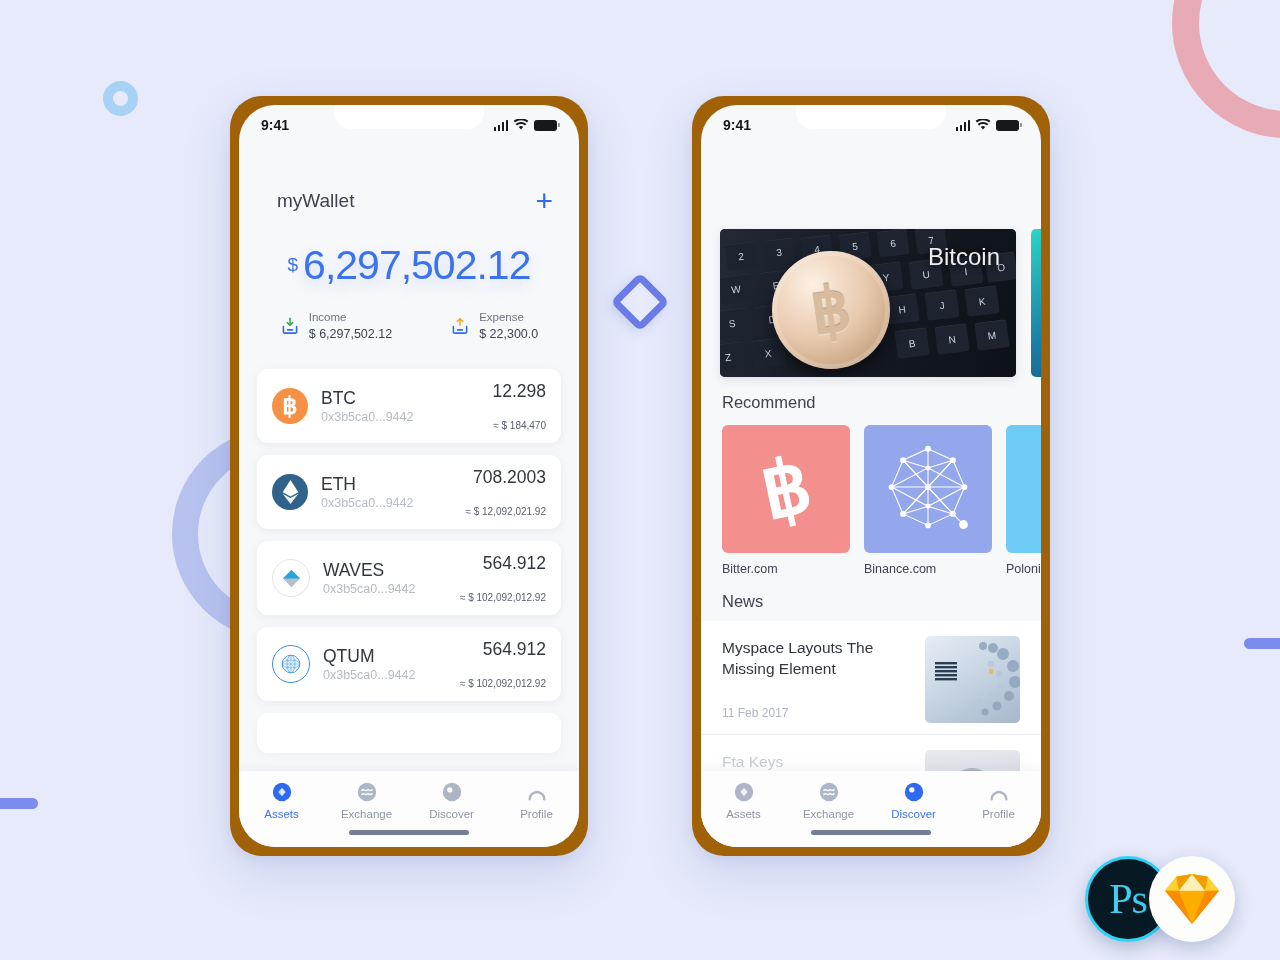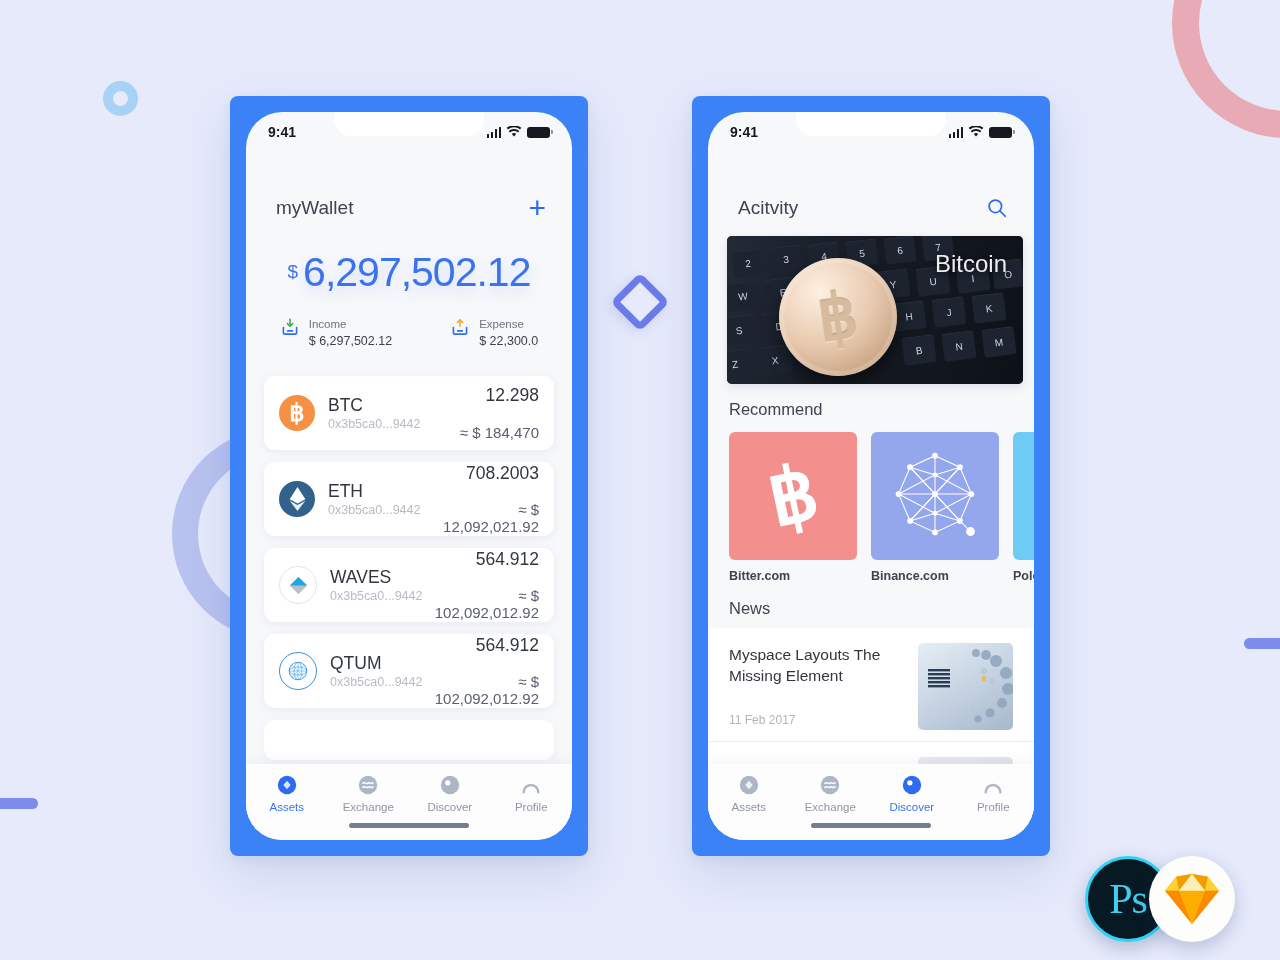--- a/index.html
+++ b/index.html
@@ -89,24 +89,24 @@
     background: #fdfdfb;
     display: flex; align-items: center; justify-content: center;
     box-shadow: 0 6px 18px rgba(20,40,90,.22);
   }
 
   
   .phone {
     position: absolute;
     width: 358px;
     height: 760px;
-    border-radius: 8px;
-    background: #3b82f6;
+    border-radius: 32px;
+    background: #a16207;
     box-shadow: 0 18px 48px rgba(90,110,180,.18), 0 4px 12px rgba(90,110,180,.10);
-    padding: 16px;
+    padding: 9px;
     box-sizing: border-box;
   }
   .phone-1 { left: 230px; top: 96px; }
   .phone-2 { left: 692px; top: 96px; }
 
   .screen {
     position: relative;
     width: 100%;
     height: 100%;
     border-radius: 36px;
@@ -154,21 +154,21 @@
     background: #16181d; position: relative;
   }
   .batt:after {
     content:""; position:absolute; right:-3px; top:3.5px;
     width:2px; height:4px; border-radius:0 1px 1px 0; background:#16181d; opacity:.45;
   }
 
   
   .app-header {
     position: absolute;
-    top: 78px; left: 4px; right: 0;
+    top: 78px; left: 12px; right: 0;
     height: 36px;
     display: flex; align-items: center; justify-content: space-between;
     padding: 0 26px;
     box-sizing: border-box;
   }
   .app-title { font-size: 19px; color: #3d4350; }
   .plus-btn {
     font-size: 30px; color: #2f6bf0; line-height: 1;
     font-weight: 300; cursor: pointer; user-select:none;
   }
@@ -185,21 +185,21 @@
   }
   .balance-amt {
     font-size: 41px; color: #3b73ef; letter-spacing: -1px; line-height: 1;
     text-shadow: 0 6px 14px rgba(59,115,239,.22);
   }
 
   .inc-exp {
     position: absolute; top: 205px; left: 0; right: 0;
     display: flex; justify-content: center; gap: 58px;
   }
-  .ie-item { display: flex; align-items: flex-start; gap: 9px; }
+  .ie-item { display: flex; align-items: center; gap: 9px; }
   .ie-text { line-height: 1.35; }
   .ie-label { font-size: 11.5px; color: #6c7280; }
   .ie-value { font-size: 12.5px; color: #3d4350; }
 
   
   .asset-list {
     position: absolute;
     top: 264px; left: 18px; right: 18px; bottom: 0;
   }
   .asset-card {
@@ -221,21 +221,21 @@
   }
   .coin-btc { background: #f59044; color: #fff; font-size: 24px; font-family:"Liberation Serif",serif; font-weight:bold; }
   .coin-eth { background: #30628c; }
   .coin-waves { background: #fff; border: 1px solid #e2e5ea; }
   .coin-qtum { background: #fff; border: 1px solid #3a8fd8; }
   .asset-mid { margin-left: 13px; flex: 1 1 auto; }
   .asset-sym { font-size: 17.5px; color: #32373f; line-height: 1.15; }
   .asset-addr { font-size: 12.5px; color: #b6bbc4; margin-top: 1px; }
   .asset-right { text-align: right; }
   .asset-qty { font-size: 17.5px; color: #32373f; line-height: 1.15; }
-  .asset-usd { font-size: 15px; color: #5a6070; margin-top: 18px; }
+  .asset-usd { font-size: 10px; color: #5a6070; margin-top: 18px; }
 
   
   .tabbar {
     position: absolute;
     left: 0; right: 0; bottom: 0;
     height: 76px;
     background: #fdfdfe;
     box-shadow: 0 -2px 12px rgba(120,135,175,.10);
     display: flex;
     align-items: flex-start;
@@ -315,21 +315,21 @@
     font-size: 16.5px; color: #3d4350;
   }
   .rec-rail {
     position: absolute; top: 320px; left: 0; right: 0; height: 160px;
   }
   .rec-card { position: absolute; top: 0; width: 128px; }
   .rec-thumb {
     width: 128px; height: 128px; border-radius: 6px;
     display:flex; align-items:center; justify-content:center;
   }
-  .rec-name { font-size: 12.5px; color: #3d4350; margin-top: 9px; font-weight: bold; }
+  .rec-name { font-size: 12.5px; color: #3d4350; margin-top: 9px; }
   .rec-1 { left: 21px; } .rec-1 .rec-thumb { background:#f3908e; }
   .rec-2 { left: 163px; } .rec-2 .rec-thumb { background:#94a7ec; }
   .rec-3 { left: 305px; } .rec-3 .rec-thumb { background:#6ecbf5; }
   .btc-glyph {
     font-family:"Liberation Serif",serif; font-weight:bold;
     font-size: 76px; color:#fff; transform: rotate(-12deg); line-height:1;
   }
 
   .news-list {
     position: absolute; top: 516px; left: 0; right: 0; bottom: 0;
@@ -551,27 +551,20 @@
           </div>
         <svg class="wifi" width="16" height="12" viewBox="0 0 16 12">
           <path d="M8 10.6 10.2 7.9a3.4 3.4 0 0 0-4.4 0Z" fill="#16181d"></path>
           <path d="M8 5.1c1.6 0 3 .55 4 1.45l1.35-1.65A8.2 8.2 0 0 0 8 3a8.2 8.2 0 0 0-5.35 1.9L4 6.55A6.1 6.1 0 0 1 8 5.1Z" fill="#16181d"></path>
           <path d="M8 1.3c2.3 0 4.4.8 6 2.1l1.3-1.6A11.4 11.4 0 0 0 8-.6 11.4 11.4 0 0 0 .7 1.8L2 3.4A9.4 9.4 0 0 1 8 1.3Z" fill="#16181d"></path>
         </svg>
         <div class="batt"></div>
       </div>
     </div>
 
-    <div class="app-header">
-      <div class="app-title">Acitvity</div>
-      <svg class="search-btn" viewBox="0 0 24 24">
-        <circle cx="10.2" cy="10.2" r="6.8" fill="none" stroke="#2f6bf0" stroke-width="1.9"></circle>
-        <path d="M15.4 15.4 21 21" stroke="#2f6bf0" stroke-width="1.9" stroke-linecap="round"></path>
-      </svg>
-    </div>
 
     <div class="hero-rail">
       <div class="hero-card">
         <div class="kbd">
           <div class="key" style="left:6px;  top:14px;  width:30px; height:26px; transform:rotate(-7deg)">2</div>
           <div class="key" style="left:44px; top:10px; width:30px; height:26px; transform:rotate(-7deg)">3</div>
           <div class="key" style="left:82px; top:7px;  width:30px; height:26px; transform:rotate(-7deg)">4</div>
           <div class="key" style="left:120px;top:4px;  width:30px; height:26px; transform:rotate(-7deg)">5</div>
           <div class="key" style="left:158px;top:1px;  width:30px; height:26px; transform:rotate(-7deg)">6</div>
           <div class="key" style="left:196px;top:-2px; width:30px; height:26px; transform:rotate(-7deg)">7</div>

